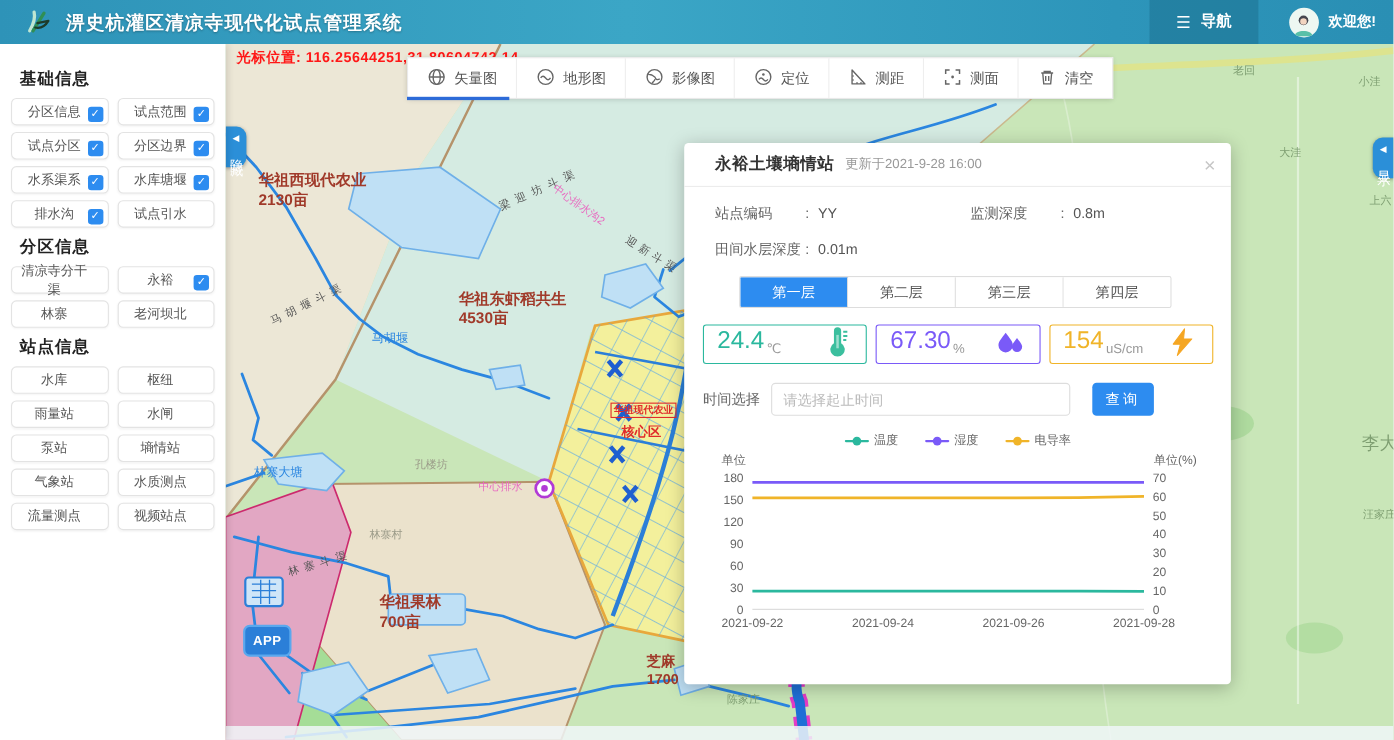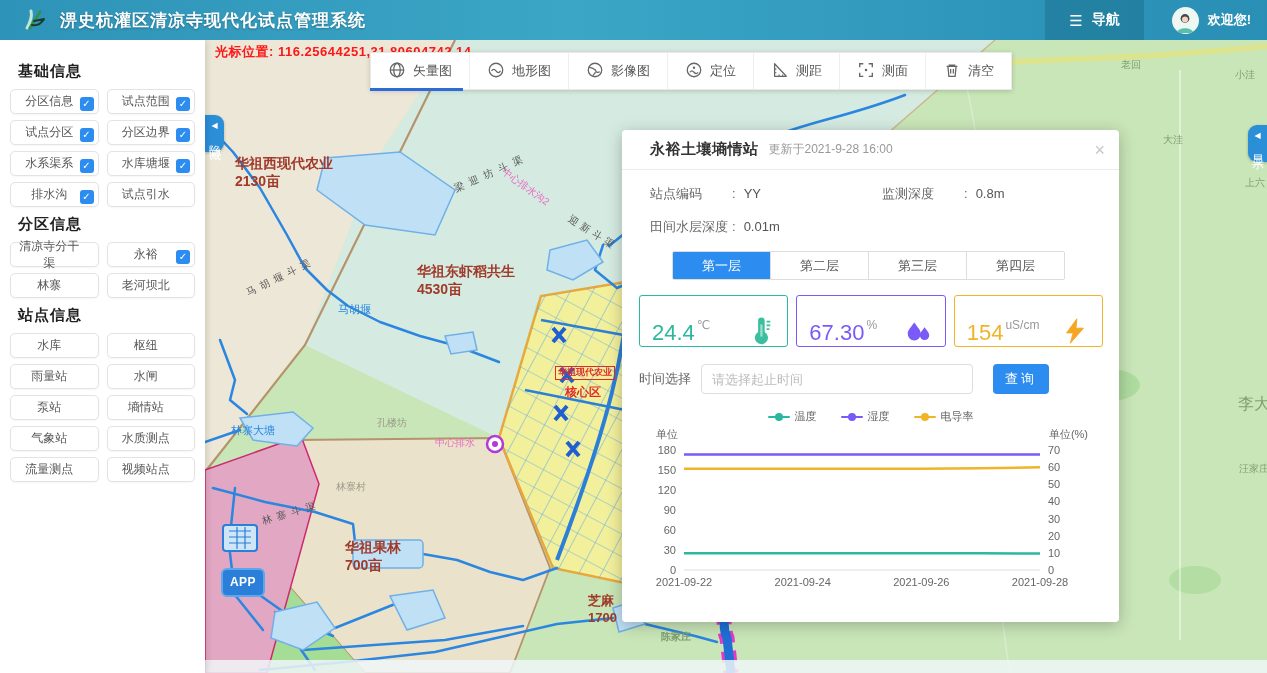--- a/index.html
+++ b/index.html
@@ -50,21 +50,21 @@
   .dlg-close{margin-left:auto;color:#c6c6c6;font-size:18px;cursor:pointer;line-height:1;}
   .dlg-info{padding:15px 24px 2px 28px;display:grid;grid-template-columns:232px 1fr;row-gap:15px;font-size:13px;color:#666;}
   .f-label{display:inline-block;min-width:82px;}
   .f-colon{margin:0 8px 0 0;}
   .f-value{color:#555;}
   .dlg-tabs{display:flex;margin:13px 54px 0 50px;border:1px solid #ddd;border-radius:2px;overflow:hidden;}
   .dlg-tab{flex:1;height:27px;line-height:27px;text-align:center;font-size:13px;color:#555;border-right:1px solid #ddd;cursor:pointer;background:#fff;}
   .dlg-tab:last-child{border-right:none;}
   .dlg-tab.active{background:#2d8cf0;color:#fff;}
   .dlg-metrics{display:flex;gap:8px;margin:15px 16px 0 17px;}
-  .metric-card{flex:1;height:52px;border:1px solid;border-radius:3px;display:flex;align-items:flex-end;padding:0 12px;box-sizing:border-box;}
+  .metric-card{flex:1;height:36px;border:1px solid;border-radius:3px;display:flex;align-items:flex-start;padding:0 12px;box-sizing:border-box;}
   .metric-value{font-size:22px;}
   .metric-unit{font-size:12px;color:#999;margin-left:2px;align-self:center;padding-top:8px;}
   .metric-icon{margin-left:auto;display:flex;}
   .dlg-timerow{display:flex;align-items:center;margin:17px 0 0 17px;}
   .t-label{font-size:13px;color:#666;margin-right:10px;}
   .t-input{width:250px;height:28px;border:1px solid #ddd;border-radius:4px;padding:0 10px;font-size:13px;color:#404040;outline:none;font-family:inherit;}
   .t-input::placeholder{color:#bbb;}
   .q-btn{margin-left:20px;width:56px;height:30px;background:#2d8cf0;border:none;border-radius:4px;color:#fff;font-size:13px;cursor:pointer;font-family:inherit;letter-spacing:3px;}
   .dlg-legend{display:flex;justify-content:center;gap:24px;margin-top:15px;}
   .lg-item{display:flex;align-items:center;gap:5px;font-size:11px;color:#666;cursor:pointer;}
@@ -280,21 +280,21 @@
           <div class="map-label" style="left: 383px; top: 553px; color: rgb(160, 58, 42); font-size: 13px; font-weight: bold;">
             <div>芝麻</div>
             <div>1700</div>
           </div>
           <div class="map-label" style="left: 350px; top: 326px; color: rgb(224, 43, 43); font-size: 9px; font-weight: bold; border: 1.5px solid rgb(224, 43, 43); padding: 0px 2px;">
             <div>华祖现代农业</div>
           </div>
           <div class="map-label" style="left: 360px; top: 345px; color: rgb(224, 43, 43); font-size: 12px; font-weight: bold;">
             <div>核心区</div>
           </div>
-          <div class="map-label" style="left: 133px; top: 262px; color: rgb(43, 134, 224); font-size: 11px;">
+          <div class="map-label" style="left: 133px; top: 262px; color: rgb(43, 134, 224); font-size: 11px; font-family: Liberation Mono, monospace;">
             <div>马胡堰</div>
           </div>
           <div class="map-label" style="left: 26px; top: 383px; color: rgb(43, 134, 224); font-size: 11px;">
             <div>林寨大塘</div>
           </div>
           <div class="map-label" style="left: 38px; top: 230px; color: rgb(85, 85, 85); font-size: 10px; transform: rotate(-26deg); letter-spacing: 5px;">
             <div>马胡堰斗渠</div>
           </div>
           <div class="map-label" style="left: 246px; top: 126px; color: rgb(85, 85, 85); font-size: 10px; transform: rotate(-24deg); letter-spacing: 6px;">
             <div>梁迎坊斗渠</div>
@@ -325,21 +325,21 @@
           </div>
           <div class="map-label" style="left: 1040px; top: 136px; color: rgb(127, 159, 114); font-size: 10px;">
             <div>上六</div>
           </div>
           <div class="map-label" style="left: 1033px; top: 354px; color: rgb(127, 159, 114); font-size: 16px;">
             <div>李大庄</div>
           </div>
           <div class="map-label" style="left: 1034px; top: 422px; color: rgb(127, 159, 114); font-size: 10px;">
             <div>汪家庄</div>
           </div>
-          <div class="map-label" style="left: 456px; top: 590px; color: rgb(127, 159, 114); font-size: 10px; font-weight: bold;">
+          <div class="map-label" style="left: 456px; top: 590px; color: rgb(127, 159, 114); font-size: 10px;">
             <div>陈家庄</div>
           </div>
           <div class="map-label" style="left: 172px; top: 376px; color: rgb(154, 154, 136); font-size: 10px;">
             <div>孔楼坊</div>
           </div>
           <div class="map-label" style="left: 131px; top: 440px; color: rgb(154, 154, 136); font-size: 10px;">
             <div>林寨村</div>
           </div>
         </div>
       <div class="app-badge">APP</div>

